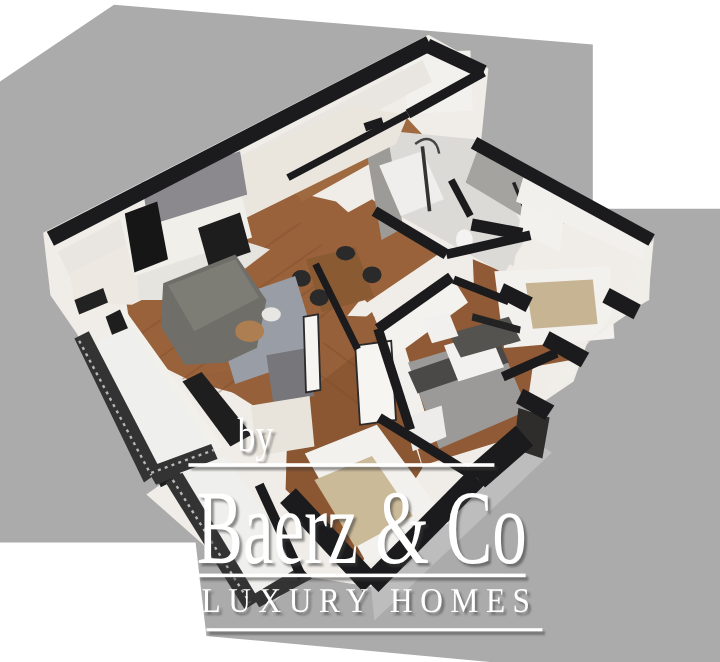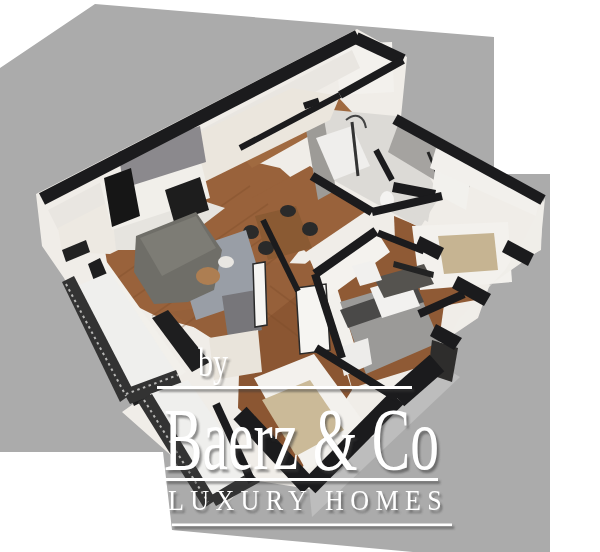--- a/index.html
+++ b/index.html
@@ -1,16 +1,16 @@
 <!DOCTYPE html>
 <html><head>
 <meta charset="utf-8">
 <style>
   html,body{margin:0;padding:0;background:#fff;}
-  #stage{position:relative;width:550px;height:552px;overflow:hidden;background:#fff;
+  #stage{position:relative;width:600px;height:552px;overflow:hidden;background:#fff;
          font-family:"Liberation Serif", serif;}
   svg{display:block;}
 </style>
 </head>
 <body>
 <div id="stage">
 <svg width="600" height="552" viewBox="0 0 600 552">
 
   <polygon points="95,4 494,37 494,174 600,174 600,552 413,552 172,530 163,452 0,452 0,68" fill="#ABABAB"></polygon>
 

